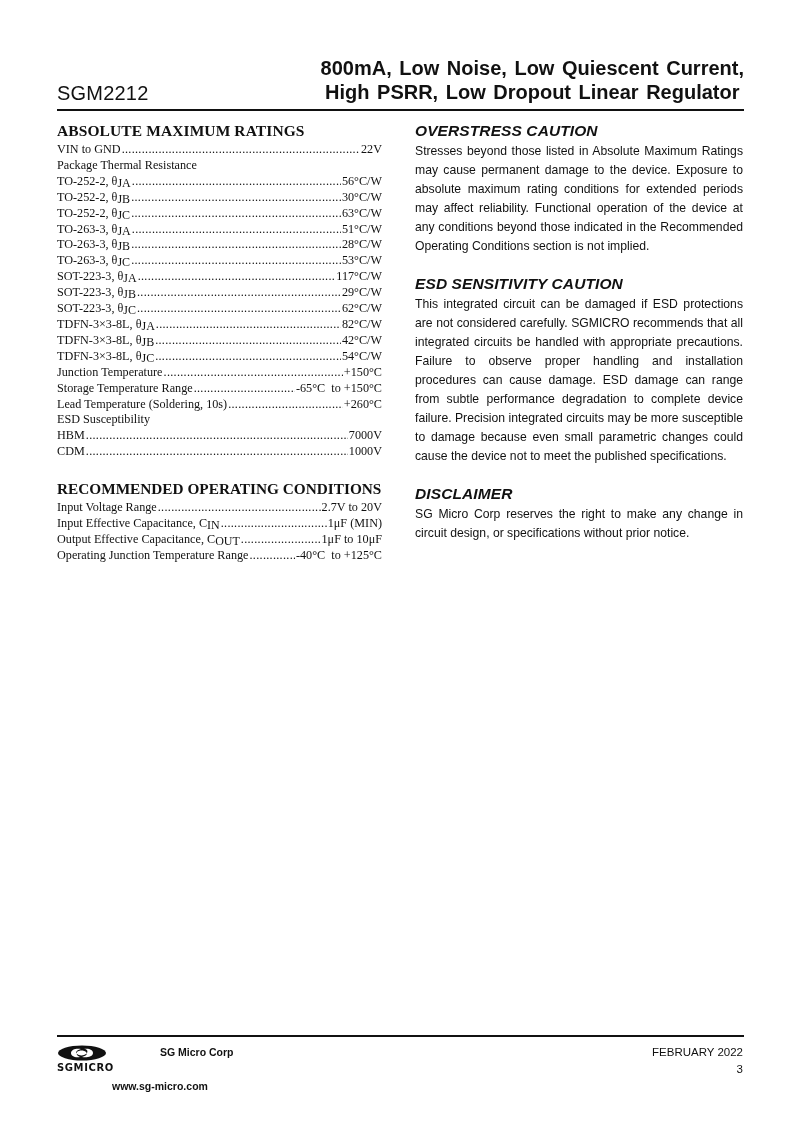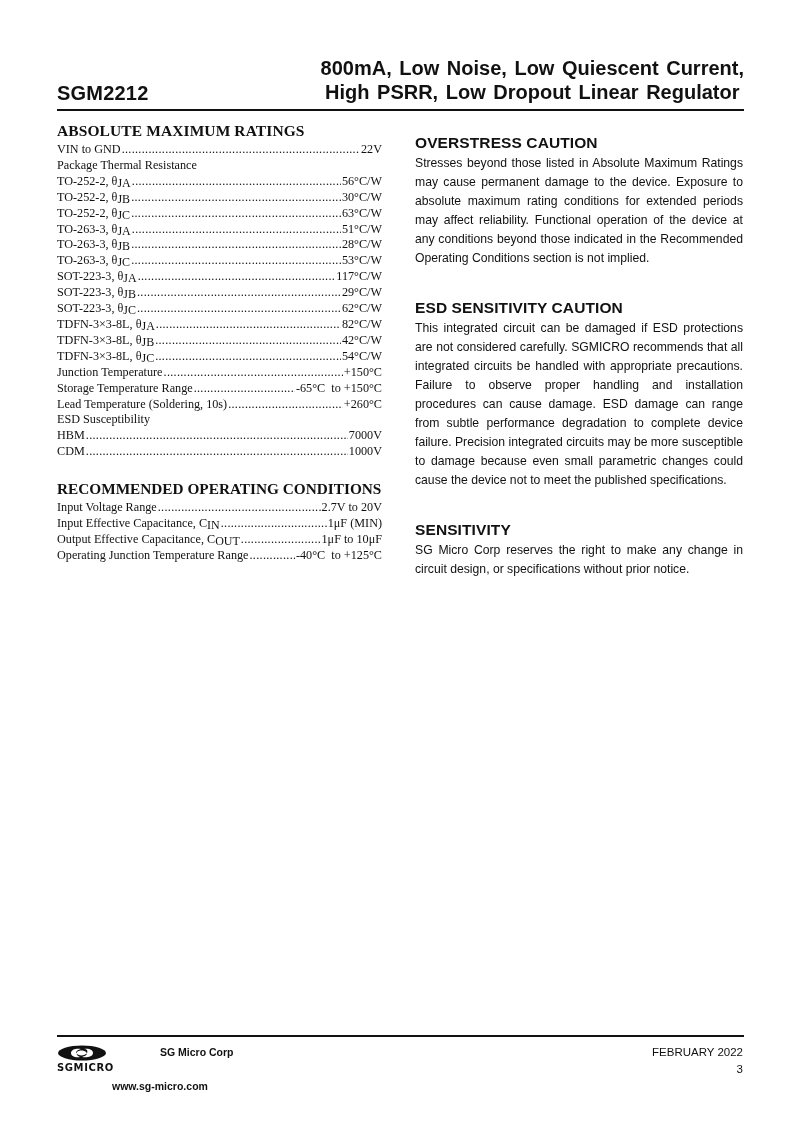--- a/index.html
+++ b/index.html
@@ -3,21 +3,21 @@
 <meta charset="utf-8">
 <style>
   html, body { margin: 0; padding: 0; background: #ffffff; }
   body {
     width: 800px; height: 1131px; position: relative; overflow: hidden;
     font-family: "Liberation Sans", sans-serif; color: #111;
   }
   .page-header { position: absolute; left: 57px; top: 56px; width: 687px; height: 52px; }
   .part-number {
     position: absolute; left: 0; top: 26px;
-    font-size: 20px; font-weight: bold; letter-spacing: 0.2px;
+    font-size: 20px; font-weight: normal; letter-spacing: 0.2px;
   }
   .doc-title {
     position: absolute; right: 0; top: 0; text-align: center;
     font-size: 20px; font-weight: bold; line-height: 24px; word-spacing: 2px;
   }
   .rule { position: absolute; left: 57px; width: 687px; height: 2px; background: #111; }
   .rule.top { top: 109px; }
   .rule.bottom { top: 1035px; height: 2px; }
 
   .col { position: absolute; top: 120px; }
@@ -39,21 +39,21 @@
     content: "..................................................................................................................................................................................";
   }
   .row .val { flex: 0 0 auto; }
   .row.plain .lbl { flex: 1 1 auto; }
   sub { font-size: 12px; vertical-align: -2px; line-height: 0; }
 
   .section-gap { height: 18px; }
   .para {
     margin: 0; font-size: 12.2px; line-height: 19px; text-align: justify;
   }
-  .right h2 { margin-top: 12px; }
+  .right h2 { margin-top: 0; font-style: italic; }
   .right .gap { height: 17px; }
 
   .footer-left { position: absolute; left: 57px; top: 1045px; width: 200px; height: 30px; }
   .logo-mark { position: absolute; left: 0; top: 0; width: 50px; height: 16px; }
   .logo-text {
     position: absolute; left: 0; top: 17px; font-size: 10px; font-weight: bold;
     letter-spacing: 0.6px; font-family: "DejaVu Sans", sans-serif;
   }
   .corp-name { position: absolute; left: 55px; top: 1px; font-size: 10.5px; font-weight: bold; padding-left: 48px; }
   .corp-url { position: absolute; left: 55px; top: 14px; font-size: 10.5px; font-weight: bold; margin-top: 21px; }
@@ -211,21 +211,21 @@
     <h2>OVERSTRESS CAUTION</h2>
     <p class="para">Stresses beyond those listed in Absolute Maximum Ratings may cause permanent damage to the device. Exposure to absolute maximum rating conditions for extended periods may affect reliability. Functional operation of the device at any conditions beyond those indicated in the Recommended Operating Conditions section is not implied.</p>
   </section>
   <div class="gap"></div>
   <section>
     <h2>ESD SENSITIVITY CAUTION</h2>
     <p class="para">This integrated circuit can be damaged if ESD protections are not considered carefully. SGMICRO recommends that all integrated circuits be handled with appropriate precautions. Failure to observe proper handling and installation procedures can cause damage. ESD damage can range from subtle performance degradation to complete device failure. Precision integrated circuits may be more susceptible to damage because even small parametric changes could cause the device not to meet the published specifications.</p>
   </section>
   <div class="gap"></div>
   <section>
-    <h2>SENSITIVITY</h2>
+    <h2>DISCLAIMER</h2>
     <p class="para">SG Micro Corp reserves the right to make any change in circuit design, or specifications without prior notice.</p>
   </section>
 </div>
 
 <div class="rule bottom"></div>
 
 <div class="footer-left">
   <svg class="logo-mark" viewBox="0 0 50 16">
     <ellipse cx="25" cy="8" rx="24" ry="7.5" fill="#111"></ellipse>
     <path d="M14 8 C14 4 20 3 24 4 C20 5 18 7 20 9 C22 11 28 11 30 8 C31 6 30 4 27 4 C32 3 36 5 36 8 C36 12 29 13 25 12 C29 11 31 9 29 7 C27 5 22 5 20 7 C19 9 20 11 23 12 C18 13 14 11 14 8 Z" fill="#fff"></path>

